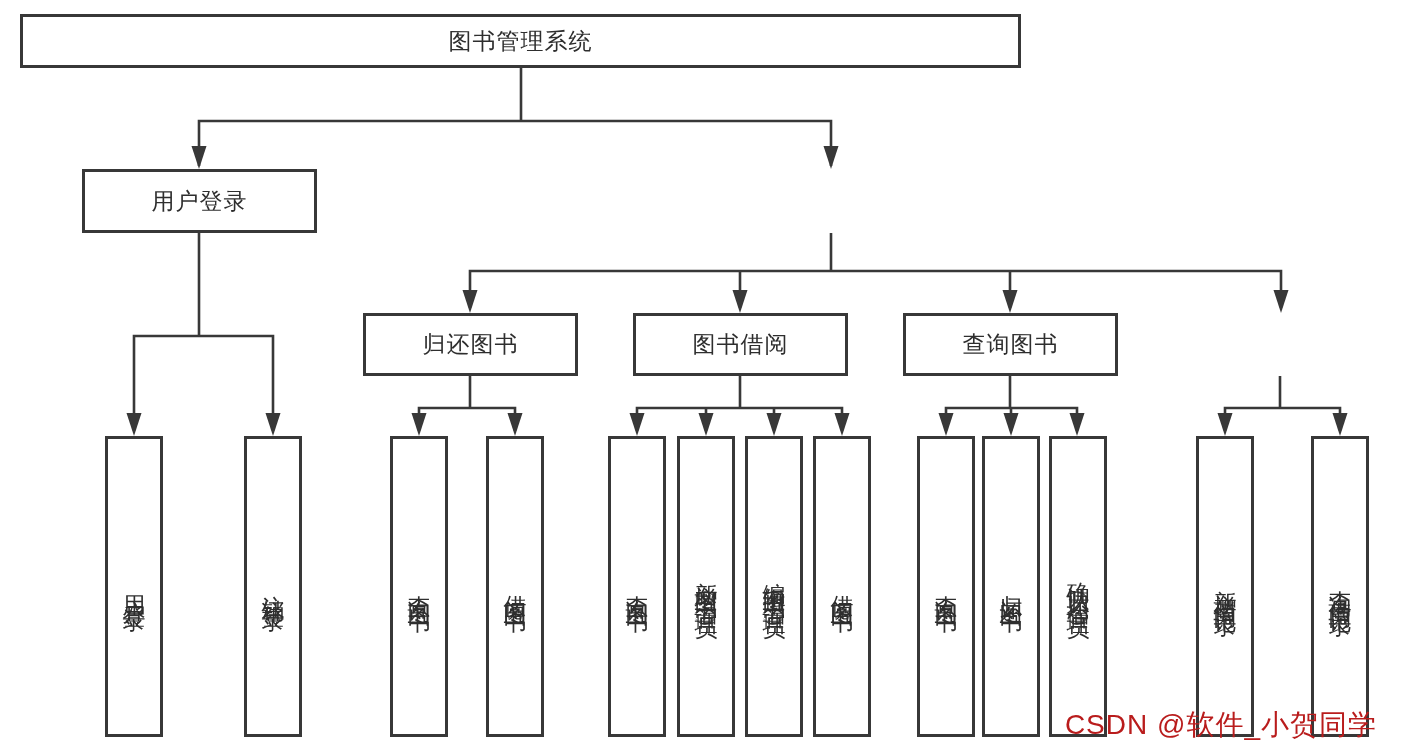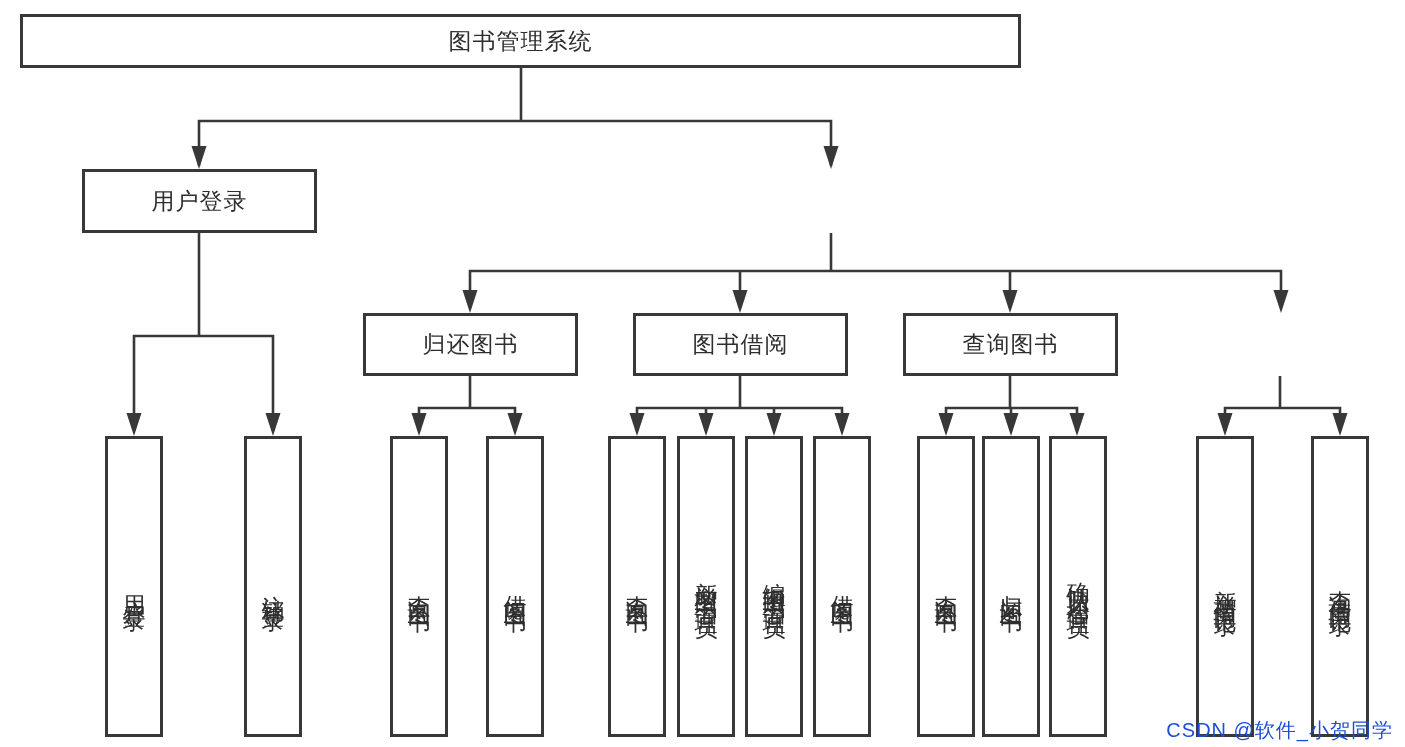--- a/index.html
+++ b/index.html
@@ -64,24 +64,24 @@
   .x677  { left: 677px; }
   .x745  { left: 745px; }
   .x813  { left: 813px; }
   .x917  { left: 917px; }
   .x982  { left: 982px; }
   .x1049 { left: 1049px; }
   .x1196 { left: 1196px; }
   .x1311 { left: 1311px; }
   #watermark {
     position: absolute;
-    right: 12px;
+    right: 28px;
     bottom: 3px;
-    font-size: 20px;
-    color: #1d4ed8;
+    font-size: 28px;
+    color: #b91c1c;
     letter-spacing: 1px;
     z-index: 5;
     white-space: nowrap;
   }
 </style>
 </head>
 <body>
 
 <div id="stage">
 

